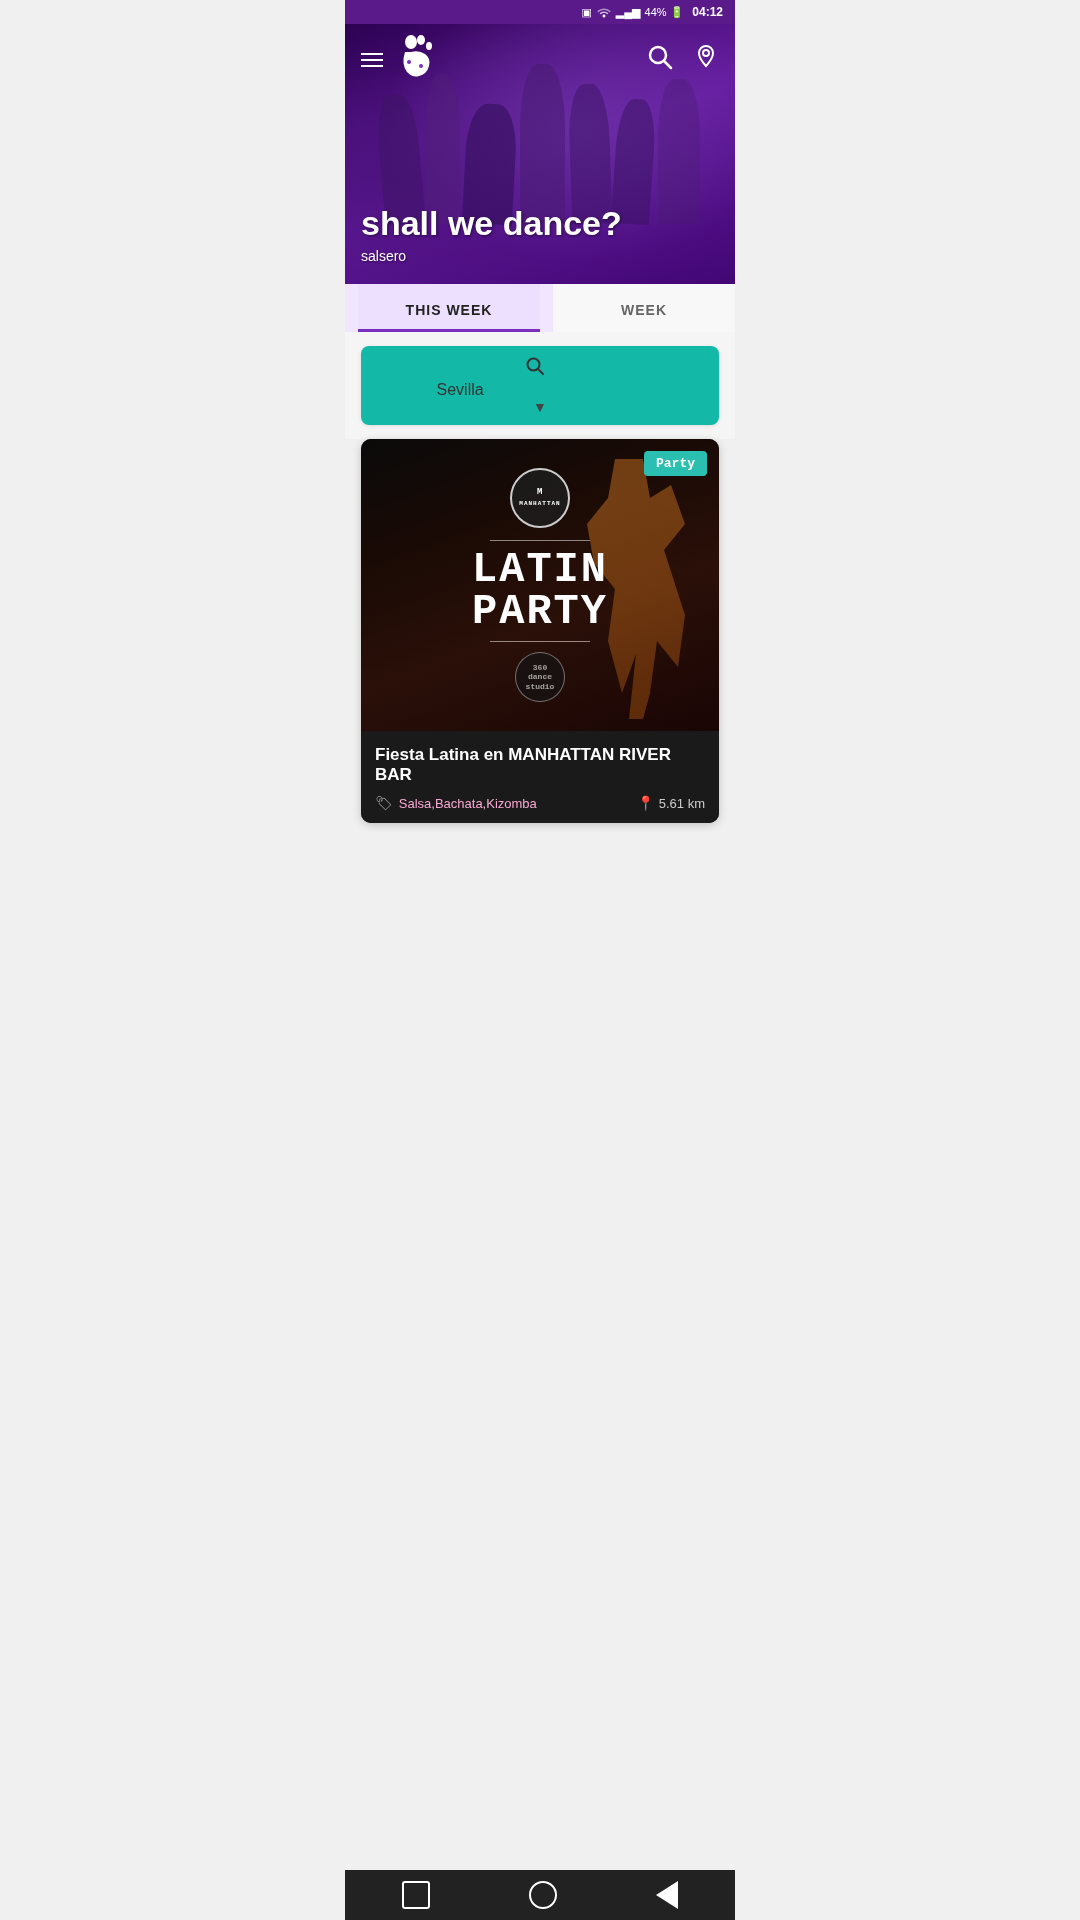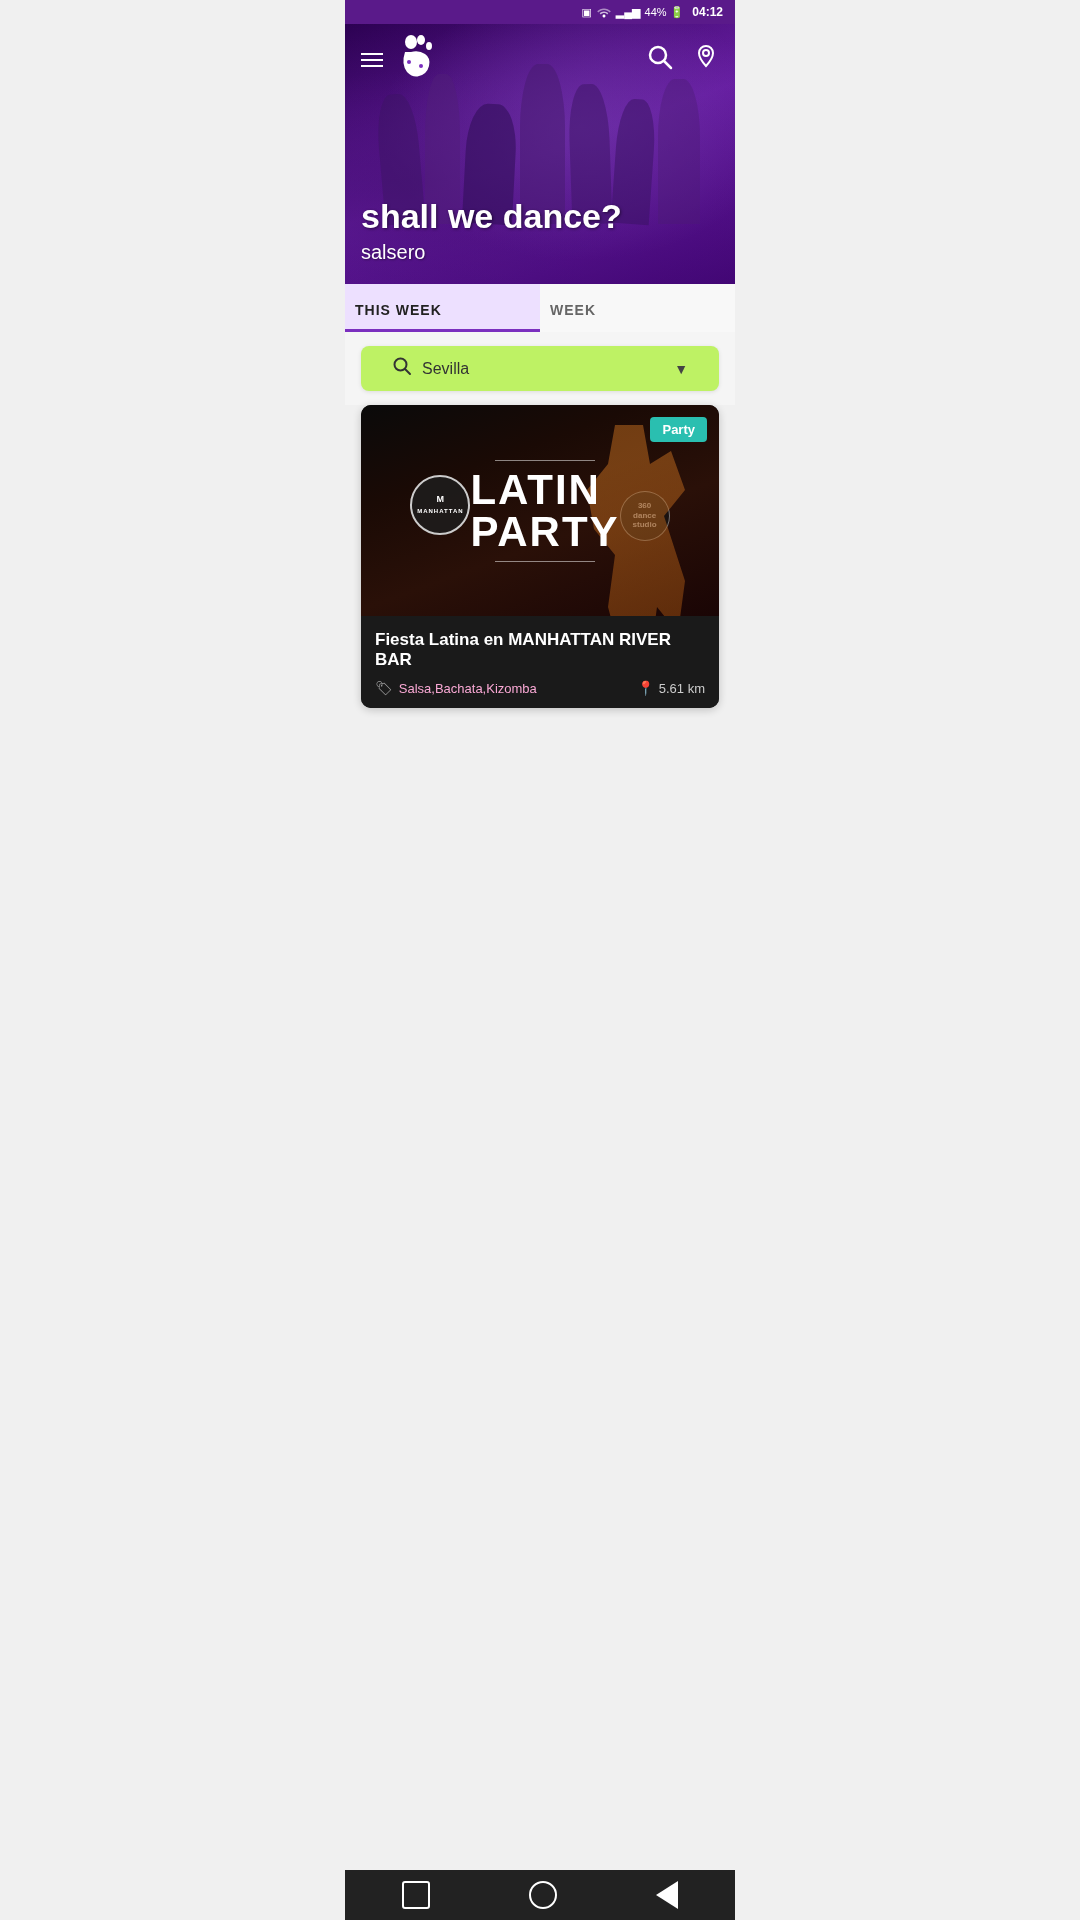--- a/index.html
+++ b/index.html
@@ -107,40 +107,42 @@
     }
 
     .hero-title {
       font-size: 34px;
       font-weight: bold;
       text-shadow: 1px 1px 3px rgba(0,0,0,0.5);
       line-height: 1.1;
     }
 
     .hero-subtitle {
-      font-size: 20px;
+      font-size: 14px;
       font-weight: 500;
       margin-top: 6px;
       text-shadow: 1px 1px 2px rgba(0,0,0,0.4);
     }
 
     
     .tabs {
       display: flex;
       background: #f0e6ff;
     }
 
     .tab {
       flex: 1;
+      text-align: center;
       padding: 18px 10px 14px;
       font-size: 14px;
       font-weight: bold;
       letter-spacing: 1px;
       cursor: pointer;
       position: relative;
+      margin-left: 13px;
     }
 
     .tab.active {
       color: #222;
       background: #ede0ff;
     }
 
     .tab.active::after {
       content: '';
       position: absolute;
@@ -156,24 +158,25 @@
 
     
     .search-container {
       padding: 14px 16px;
       background: #f5f5f5;
     }
 
     .search-bar {
       display: flex;
       align-items: center;
-      background: #bef264;
+      background: #14b8a6;
       border-radius: 8px;
-      padding: 10px 31px;
+      padding: 10px 9px;
       box-shadow: 0 1px 4px rgba(0,0,0,0.1);
+      flex-direction: column;
     }
 
     .search-icon-inner {
       font-size: 18px;
       color: #333;
       margin-right: 10px;
     }
 
     .search-input {
       flex: 1;
@@ -199,27 +202,28 @@
       border-radius: 10px;
       overflow: hidden;
       background: #111;
       box-shadow: 0 2px 8px rgba(0,0,0,0.2);
       margin-bottom: 16px;
     }
 
     .event-image {
       position: relative;
       width: 100%;
-      height: 211px;
+      height: 292px;
       background: linear-gradient(160deg, #0a0a0a 0%, #1a0a05 30%, #2a1008 60%, #1a0505 100%);
       display: flex;
-      flex-direction: row;
+      flex-direction: column;
       align-items: center;
       justify-content: center;
       overflow: hidden;
+      font-family: Liberation Mono, monospace;
     }
 
     
     .event-dancer {
       position: absolute;
       right: 20px;
       top: 20px;
       width: 140px;
       height: 260px;
       opacity: 0.5;

